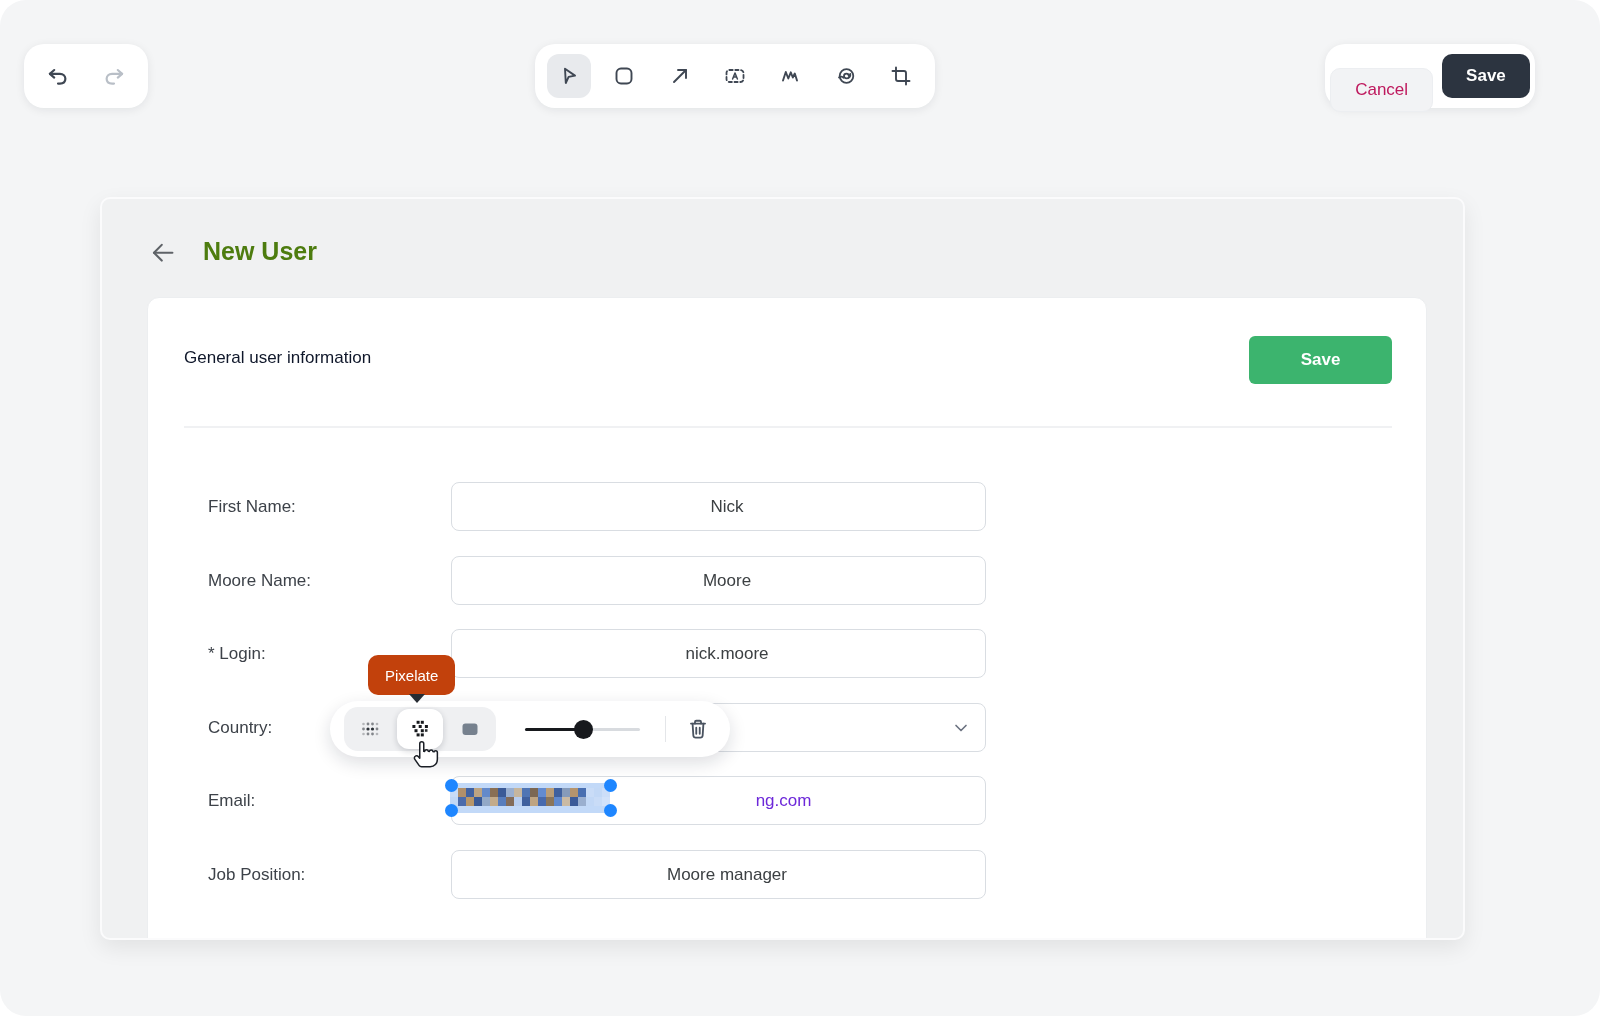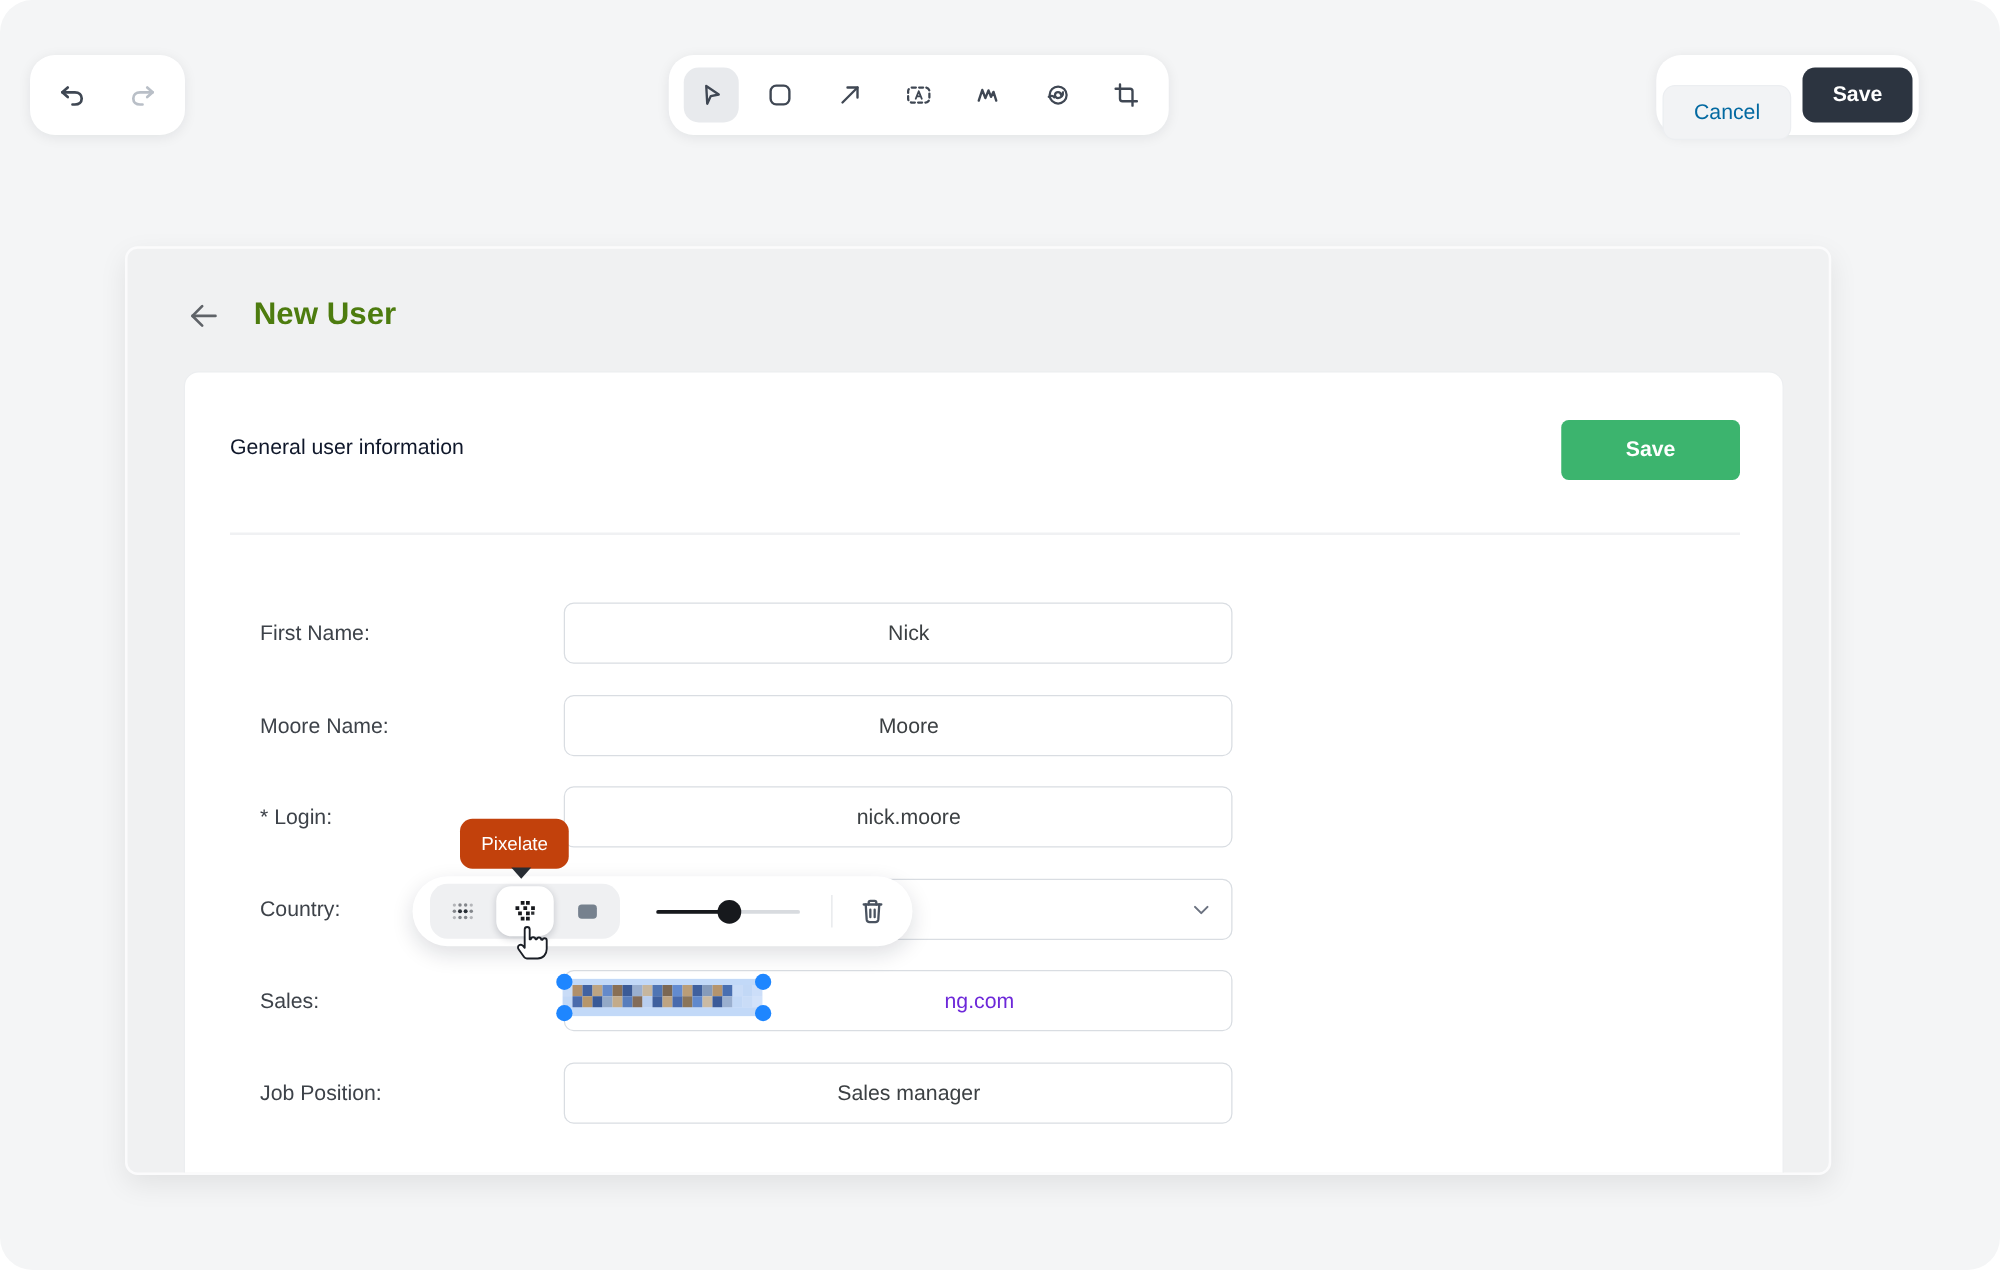--- a/index.html
+++ b/index.html
@@ -13,21 +13,21 @@
   .tools-pill { left:535px; width:400px; padding:0 12px; justify-content:space-between; }
   .actions-pill { left:1325px; width:210px; padding:0 8px; gap:9px; justify-content:center; }
 
   .icon-btn { width:44px; height:44px; border:none; background:transparent; border-radius:12px;
               display:flex; align-items:center; justify-content:center; cursor:pointer; }
   .icon-btn.selected { background:#e8eaed; }
   .icon-btn svg { display:block; }
 
   .btn { border:none; border-radius:10px; height:44px; padding:0 24px; font-size:17px;
          font-family:"Liberation Sans", sans-serif; cursor:pointer; }
-  .btn-cancel { background:#f2f3f5; color:#0369a1; border:1px solid #eceef1;margin-top:28px; }
+  .btn-cancel { background:#f2f3f5; color:#be185d; border:1px solid #eceef1;margin-top:28px; }
   .btn-save-dark { background:#2c3440; color:#fff; font-weight:700; }
 
   
   .canvas { position:absolute; left:100px; top:197px; width:1365px; height:743px;
             background:#f0f1f2; border:2px solid #fbfbfc; border-radius:10px;
             box-shadow:0 8px 22px rgba(0,0,0,.08); overflow:hidden; }
   .back-btn { position:absolute; left:44px; top:38px; width:34px; height:34px; border:none;
               background:transparent; cursor:pointer; }
   .page-title { position:absolute; left:101px; top:38px; font-size:25px; font-weight:700; color:#4d7c0f; }
 
@@ -185,30 +185,30 @@
         <label>Country:</label>
         <div class="input">
           <span></span>
           <svg class="chevron" width="20" height="20" viewBox="0 0 24 24" fill="none" stroke="#6b7280" stroke-width="2" stroke-linecap="round" stroke-linejoin="round">
               <path d="M6 9 L12 15 L18 9"></path>
             </svg>
         </div>
       </div>
 
       <div class="row" style="top:478px">
-        <label>Sales:</label>
+        <label>Email:</label>
         <div class="input email">
           <span class="suffix">ng.com</span>
         </div>
       </div>
 
       <div class="row" style="top:552px">
         <label>Job Position:</label>
         <div class="input">
-            <span>Sales manager</span>
+            <span>Moore manager</span>
           </div>
       </div>
     </div>
   </div>
 
   <div class="redaction">
     <svg width="160" height="30" viewBox="0 0 160 30">
       <rect x="0" y="0" width="160" height="30" fill="#e9f1fb"></rect>
       <rect x="0" y="0" width="160" height="5" fill="#cfe2f7"></rect>
       <g>

